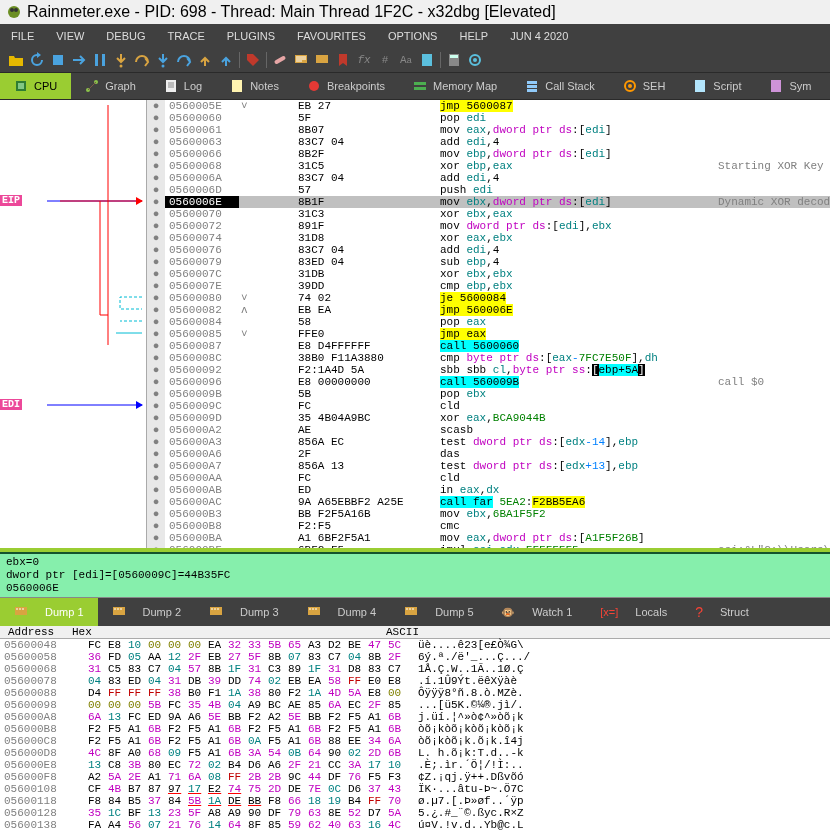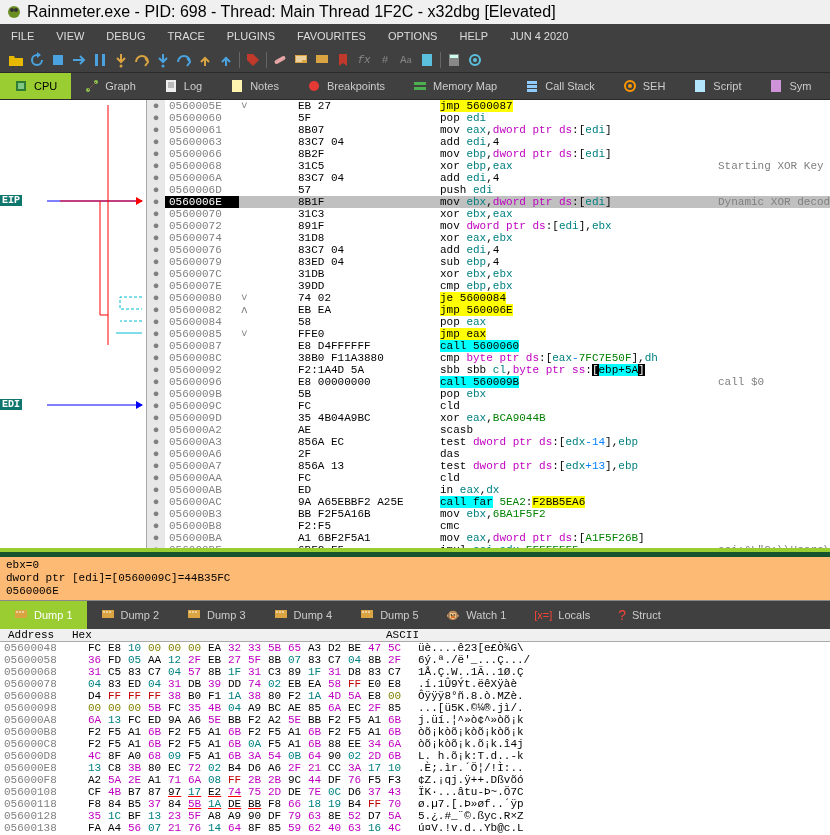--- a/index.html
+++ b/index.html
@@ -81,21 +81,21 @@
 }
 .left-gutter {
   width: 47px;
   background: #fff;
   position: relative;
   flex-shrink: 0;
 }
 .reg-label {
   position: absolute;
   left: 0;
-  background: #0f766e;
+  background: #ec4899;
   color: #fff;
   font-size: 10px;
   padding: 0 2px;
   font-weight: bold;
 }
 .arrow-col {
   width: 100px;
   position: relative;
   flex-shrink: 0;
   border-right: 1px solid #aaa;
@@ -153,41 +153,41 @@
 .op-jmp,.op-je { background: #ffff00; color: #000; }
 .op-call { background: #00ffff; color: #000; }
 .reg-eax,.reg-ebx,.reg-ecx,.reg-edx,.reg-edi,.reg-esi,.reg-ebp,.reg-dx,.reg-cl,.reg-dh { color: #008080; }
 .k-dword,.k-ptr,.k-byte,.k-far { color: #c000c0; }
 .k-ds,.k-ss { color: #c000c0; }
 .num { color: #008000; }
 .bracket { color: #0080ff; }
 .hl-yellow-bg { background: #ffff00; }
 .hl-cyan-bg { background: #00ffff; }
 .status-strip {
-  background: #fdba74;
-  border-top: 5px solid #14532d;
+  background: #86efac;
+  border-top: 2px solid #14532d;
   border-bottom: 1px solid #888;
   padding: 2px 6px;
   line-height: 13px;
   min-height: 44px;
 }
 .green-bar {
   height: 4px;
   background: #9acd32;
 }
 .dump-tabs {
   background: #404040;
   display: flex;
   align-items: center;
 }
 .dump-tab {
   padding: 6px 14px;
   display: flex;
   align-items: center;
-  gap: 6px;
+  gap: 17px;
   color: #ccc;
   font-family: "Segoe UI", Tahoma, sans-serif;
   font-size: 11px;
   cursor: pointer;
 }
 .dump-tab.active {
   background: #9acd32;
   color: #fff;
 }
 .dump-header {

